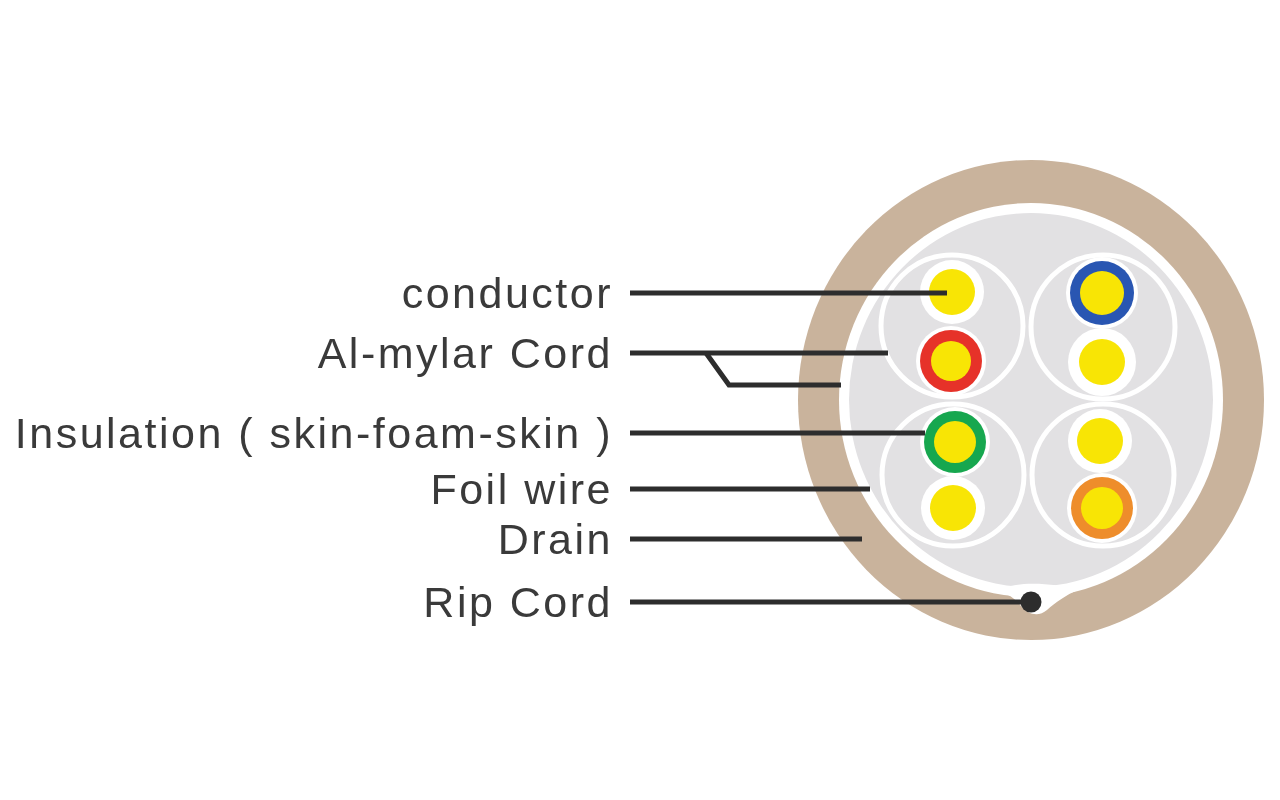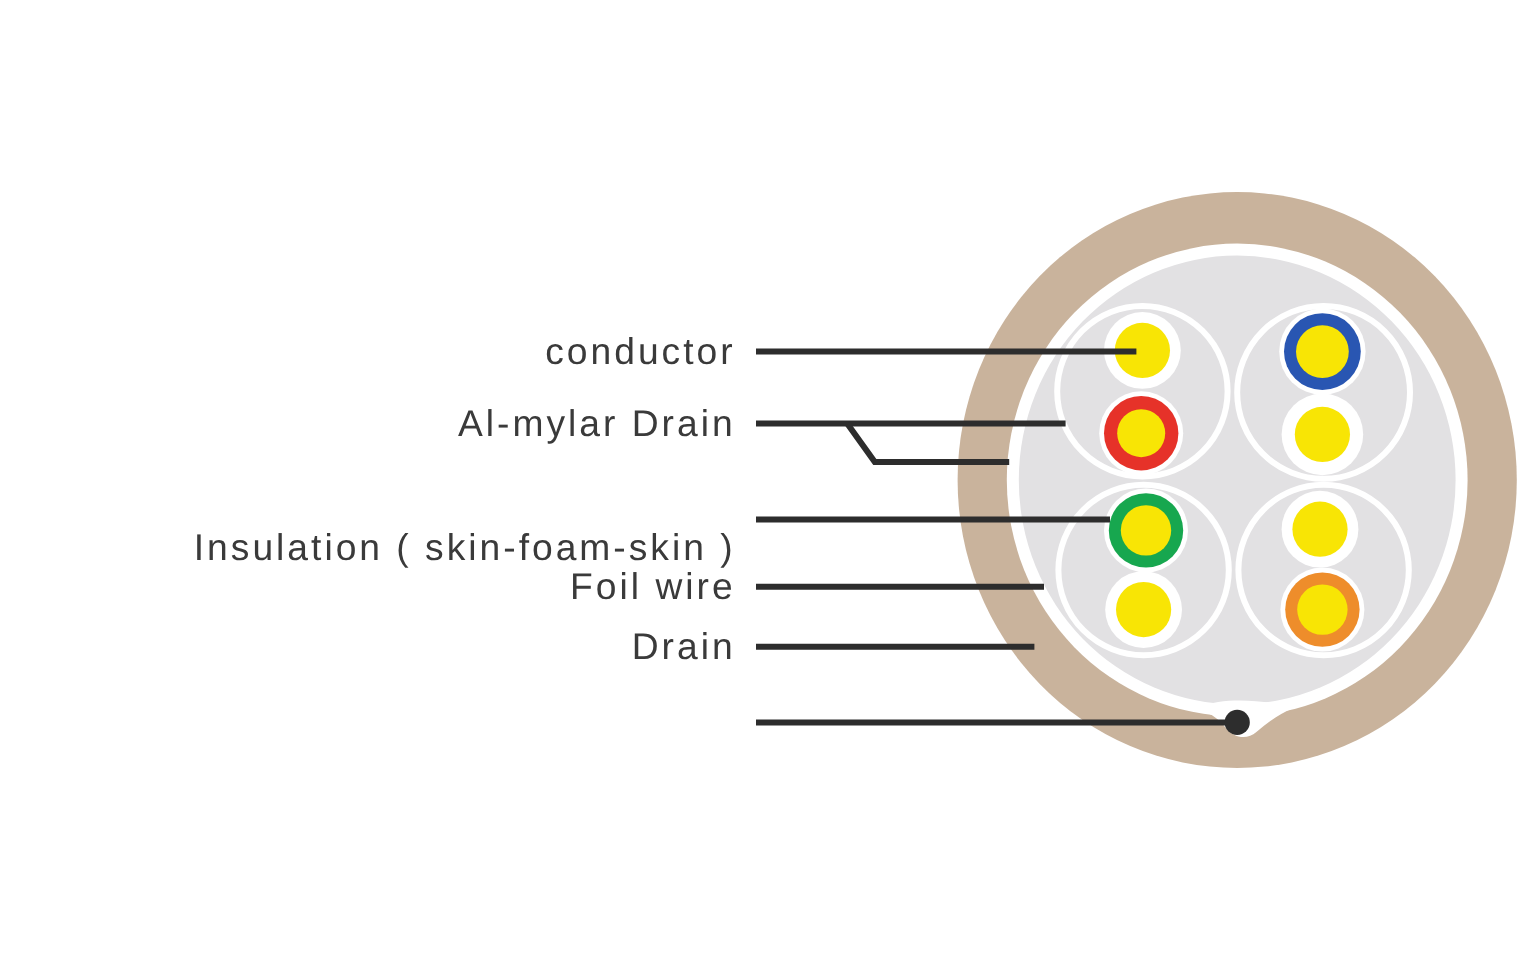--- a/index.html
+++ b/index.html
@@ -20,21 +20,21 @@
     left: 0;
     top: 0;
     width: 1280px;
     height: 800px;
   }
   .label {
     position: absolute;
     right: 667px;
     height: 44px;
     line-height: 44px;
-    font-size: 31px;
+    font-size: 43px;
     letter-spacing: 2.5px;
     color: #3a3a3a;
     white-space: nowrap;
     text-align: right;
   }
 </style>
 </head>
 <body>
 
 <div class="stage">
@@ -87,18 +87,19 @@
     <path d="M 630 353 H 888" fill="none" stroke-width="5" stroke="#2d2d2d"></path>
     <path d="M 706 353 L 729 385 H 841" fill="none" stroke-width="5" stroke-linejoin="miter" stroke="#2d2d2d"></path>
     <path d="M 630 433 H 925" fill="none" stroke-width="5" stroke="#2d2d2d"></path>
     <path d="M 630 489 H 870" fill="none" stroke-width="5" stroke="#2d2d2d"></path>
     <path d="M 630 539 H 862" fill="none" stroke-width="5" stroke="#2d2d2d"></path>
     <path d="M 630 602 H 1028" fill="none" stroke-width="5" stroke="#2d2d2d"></path>
     <circle cx="1031" cy="602" r="10.5" fill="#2d2d2d"></circle>
   </svg>
 
   <div class="label" style="top:271px">conductor</div>
-  <div class="label" style="top:331px">Al-mylar Drain</div>
-  <div class="label" style="top:435px">Insulation ( skin-foam-skin )</div>
+  <div class="label" style="top:331px">Al-mylar Cord</div>
+  <div class="label" style="top:411px">Insulation ( skin-foam-skin )</div>
   <div class="label" style="top:467px">Foil wire</div>
   <div class="label" style="top:517px">Drain</div>
+  <div class="label" style="top:580px">Rip Cord</div>
 
 </div>
 
 </body></html>

